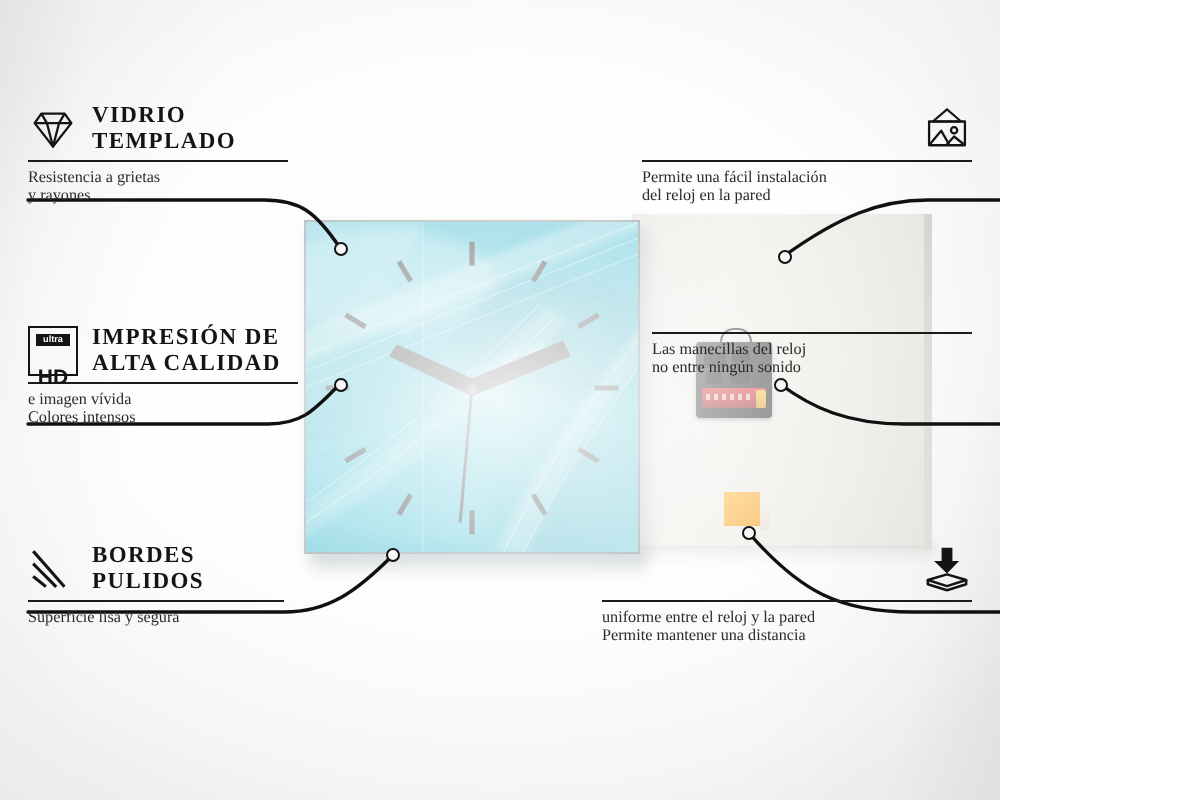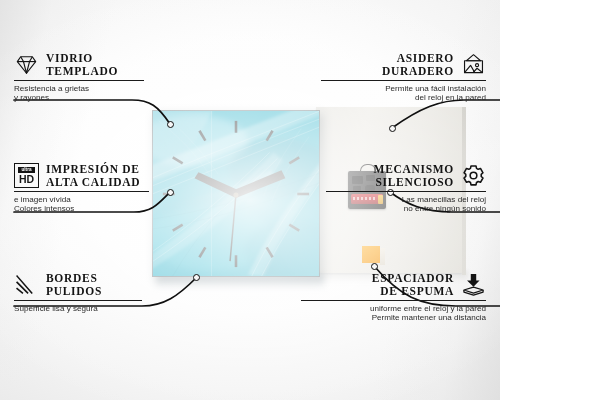--- a/index.html
+++ b/index.html
@@ -36,24 +36,24 @@
   .feat.right .row{justify-content:flex-end;}
   .ttl{
     font-family:"Liberation Serif", serif;
     font-size:11.5px;line-height:12.6px;font-weight:700;
     letter-spacing:.7px;color:#141414;text-transform:uppercase;
     white-space:nowrap;
   }
   .feat.right .ttl{text-align:right;}
   .rule{height:0;border-top:1.15px solid #1b1b1b;margin:2.5px 0 3px 0;}
   .desc{
-    font-family:Liberation Sans, sans-serif;
+    font-family:Liberation Serif, serif;
     font-size:8.1px;line-height:9.6px;color:#2a2a2a;white-space:nowrap;
   }
-  .feat.right .desc{text-align:right;}
+  .feat.right .desc{}
   .ic{width:25px;height:25px;flex:0 0 25px;display:block;}
 
   
   #scene{position:absolute;left:0;top:0;width:600px;height:400px;}
 
   .panel{
     position:absolute;left:316px;top:107px;width:146px;height:166px;
     background:linear-gradient(100deg,#e4e2dc 0%,#eceae4 30%,#e7e5df 62%,#dedcd5 100%);
     box-shadow:0 1px 2px rgba(0,0,0,.10);
   }
@@ -288,21 +288,21 @@
     </div>
     <div class="rule"></div>
     <div class="desc">Resistencia a grietas</div>
     <div class="desc">y rayones</div>
   </div>
 
   <div class="feat left" style="left:14px;top:163px;width:135px;">
     <div class="row">
       <div class="ic" style="position:relative;width:25px;height:25px;border:1.3px solid #141414;box-sizing:border-box;">
         <div style="position:absolute;left:3px;top:3px;right:3px;height:6px;background:#141414;color:#fff;font-family:'Liberation Sans',sans-serif;font-size:4.6px;line-height:6px;text-align:center;font-weight:700;">ultra</div>
-        <div style="position:absolute;left:0;right:0;top:9px;text-align:center;font-family:'Liberation Sans',sans-serif;font-size:10.5px;line-height:12px;font-weight:700;color:#141414;">HD</div>
+        <div style="position:absolute;left:0;right:0;top:19px;text-align:center;font-family:'Liberation Sans',sans-serif;font-size:10.5px;line-height:12px;font-weight:700;color:#141414;">HD</div>
       </div>
       <div>
         <div class="ttl">IMPRESIÓN DE</div>
         <div class="ttl">ALTA CALIDAD</div>
       </div>
     </div>
     <div class="rule"></div>
     <div class="desc">e imagen vívida</div>
     <div class="desc">Colores intensos</div>
   </div>
@@ -320,63 +320,43 @@
         <div class="ttl">BORDES</div>
         <div class="ttl">PULIDOS</div>
       </div>
     </div>
     <div class="rule"></div>
     <div class="desc">Superficie lisa y segura</div>
   </div>
 
   <div class="feat right" style="right:14px;top:52px;width:165px;">
     <div class="row">
-      <div>
-        <div class="ttl">ASIDERO</div>
-        <div class="ttl">DURADERO</div>
-      </div>
       <svg class="ic" viewBox="0 0 24 24">
         <g fill="none" stroke="#141414" stroke-width="1.1" stroke-linejoin="round">
           <path d="M12,2.6 L5.2,8.4 L18.8,8.4 Z" stroke-width="1"></path>
           <rect x="3.4" y="8.4" width="17.2" height="11.4"></rect>
           <circle cx="15.4" cy="12.6" r="1.5"></circle>
           <path d="M3.4,19.8 L9.2,12.8 L13.2,19.8"></path>
           <path d="M11.6,19.8 L15.4,15.6 L20.6,19.8"></path>
         </g>
       </svg>
     </div>
     <div class="rule"></div>
     <div class="desc">Permite una fácil instalación</div>
     <div class="desc">del reloj en la pared</div>
   </div>
 
   <div class="feat right" style="right:14px;top:163px;width:160px;">
-    <div class="row">
-      <div>
-        <div class="ttl">MECANISMO</div>
-        <div class="ttl">SILENCIOSO</div>
-      </div>
-      <svg class="ic" viewBox="0 0 24 24">
-        <g fill="none" stroke="#141414" stroke-width="1.5" stroke-linejoin="round">
-          <path d="M9.6,2.8 h4.8 l.5,2.3 1.6,.95 2.2,-.8 2.4,4.15 -1.7,1.55 0,1.9 1.7,1.55 -2.4,4.15 -2.2,-.8 -1.6,.95 -.5,2.3 h-4.8 l-.5,-2.3 -1.6,-.95 -2.2,.8 -2.4,-4.15 1.7,-1.55 0,-1.9 -1.7,-1.55 2.4,-4.15 2.2,.8 1.6,-.95 Z"></path>
-          <circle cx="12" cy="12" r="3.2"></circle>
-        </g>
-      </svg>
-    </div>
     <div class="rule"></div>
     <div class="desc">Las manecillas del reloj</div>
     <div class="desc">no entre ningún sonido</div>
   </div>
 
   <div class="feat right" style="right:14px;top:272px;width:185px;">
     <div class="row">
-      <div>
-        <div class="ttl">ESPACIADOR</div>
-        <div class="ttl">DE ESPUMA</div>
-      </div>
       <svg class="ic" viewBox="0 0 24 24">
         <g fill="none" stroke="#141414" stroke-width="1.2" stroke-linejoin="round">
           <path d="M9.4,1.8 h5.2 v6.4 h3.2 L12,14.2 5.8,8.2 h3.6 Z" fill="#141414" stroke="none"></path>
           <path d="M12,14.6 L21.2,17.3 L12,20.2 L2.8,17.3 Z"></path>
           <path d="M2.8,17.3 v2.0 L12,22.2 L21.2,19.3 v-2.0"></path>
         </g>
       </svg>
     </div>
     <div class="rule"></div>
     <div class="desc">uniforme entre el reloj y la pared</div>

